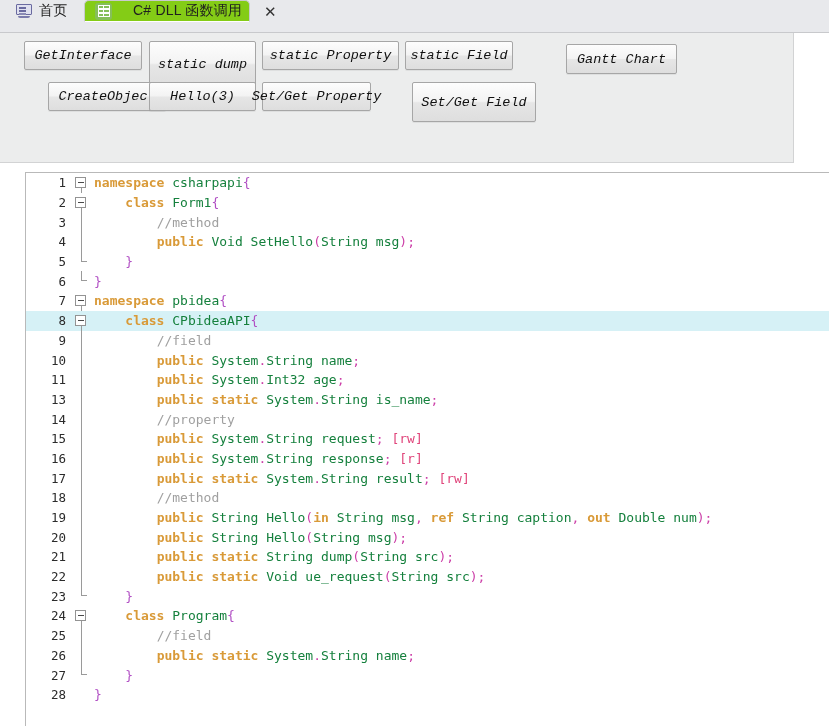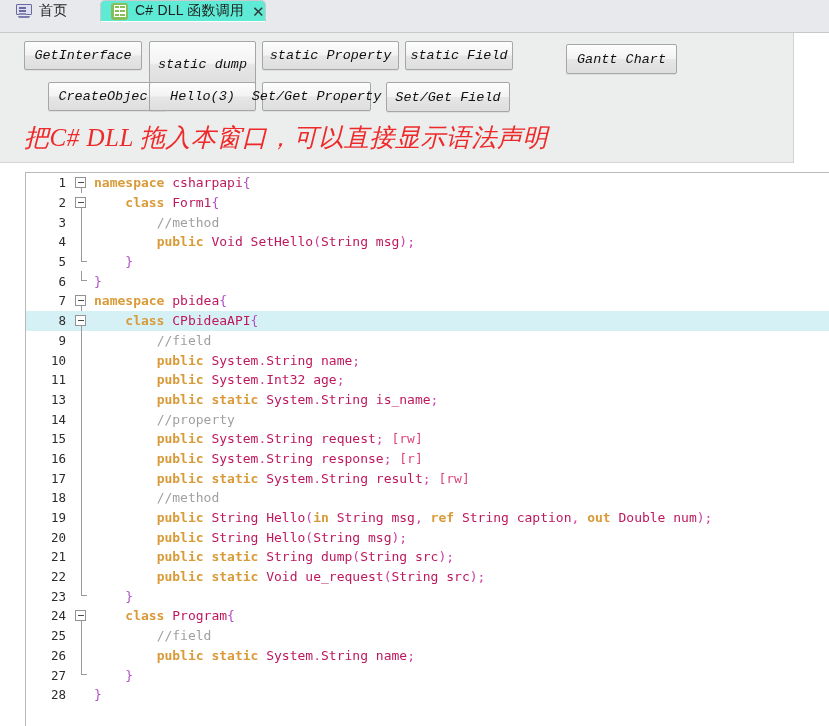--- a/index.html
+++ b/index.html
@@ -26,26 +26,27 @@
     height: 22px;
     display: flex; align-items: center;
     box-sizing: border-box;
     font-size: 14px;
     color: #1f1f1f;
     padding: 0 10px;
     white-space: nowrap;
   }
   #tab-home { left: 6px; width: 72px; }
   #tab-active {
-    left: 100px; width: 166px;
-    background: #5eead4;
+    left: 84px; width: 166px;
+    background: #84cc16;
     border: 1px solid #c9cacd;
     border-bottom: 1px solid #ffffff;
     border-top-left-radius: 5px;
     border-top-right-radius: 5px;
+    gap: 14px;
   }
   .tab-label { margin-left: 7px; letter-spacing: .2px; }
   #tab-active .tab-label { font-size: 14px; }
 
   
   .home-icon {
     width: 16px; height: 14px; position: relative; flex: none;
   }
   .home-icon .scr {
     position: absolute; left: 0; top: 0; width: 16px; height: 11px;
@@ -106,21 +107,21 @@
     box-shadow: 0 1px 0 rgba(0,0,0,.06);
   }
   #btn-r1-0 { left: 24px;  top: 8px;  width: 118px; height: 29px; }
   #btn-r1-1 { left: 149px; top: 8px;  width: 107px; height: 46px; }
   #btn-r1-2 { left: 262px; top: 8px;  width: 137px; height: 29px; }
   #btn-r1-3 { left: 405px; top: 8px;  width: 108px; height: 29px; }
   #btn-gantt { left: 566px; top: 11px; width: 111px; height: 30px; }
   #btn-r2-0 { left: 24px;  top: 49px; width: 118px; height: 29px; margin-left: 24px; }
   #btn-r2-1 { left: 149px; top: 49px; width: 107px; height: 29px; }
   #btn-r2-2 { left: 262px; top: 49px; width: 109px; height: 29px; }
-  #btn-r2-3 { left: 386px; top: 49px; width: 124px; height: 30px; }
+  #btn-r2-3 { left: 412px; top: 49px; width: 124px; height: 40px; }
 
   #hint {
     position: absolute; left: 24px; top: 88px;
     font-family: "Liberation Serif", "DejaVu Serif", serif;
     font-size: 25px;
     color: #ef2929;
     white-space: nowrap;
     letter-spacing: .5px;
   }
 
@@ -171,21 +172,21 @@
   .fold .tick {
     position: absolute; left: 8.5px; top: 9px; width: 6px; height: 1px;
     background: #9a9a9a;
   }
   .ctext { flex: 1; padding-left: 0; }
 
   
   .kw   { color: #d99a38; font-weight: bold; }
   .pun  { color: #cc3fa8; }
   .cmt  { color: #a0a0a0; }
-  .id   { color: #be185d; }
+  .id   { color: #15803d; }
   .brk  { color: #e0457b; }
   .brace{ color: #b14fc4; }
 </style>
 </head>
 <body>
 
 <div id="tabbar">
 
   <div class="tab" id="tab-home">
     <span class="home-icon">
@@ -214,21 +215,20 @@
   <div class="btn" id="btn-r1-1">static dump</div>
   <div class="btn" id="btn-r1-2">static Property</div>
   <div class="btn" id="btn-r1-3">static Field</div>
   <div class="btn" id="btn-gantt">Gantt Chart</div>
 
   <div class="btn" id="btn-r2-0">CreateObject</div>
   <div class="btn" id="btn-r2-1">Hello(3)</div>
   <div class="btn" id="btn-r2-2">Set/Get Property</div>
   <div class="btn" id="btn-r2-3">Set/Get Field</div>
 
-  <div id="hint">把C# DLL 拖入本窗口，可以直接显示语法声明</div>
 </div>
 
 <div id="editor">
     <div class="code-line"><span class="lnum">1</span><span class="fold"><span class="box"></span><span class="vline from-box"></span></span><span class="ctext"><span class="kw">namespace</span> <span class="id">csharpapi</span><span class="brace">{</span></span></div>
     <div class="code-line"><span class="lnum">2</span><span class="fold"><span class="box"></span><span class="vline from-box"></span></span><span class="ctext">    <span class="kw">class</span> <span class="id">Form1</span><span class="brace">{</span></span></div>
     <div class="code-line"><span class="lnum">3</span><span class="fold"><span class="vline"></span></span><span class="ctext">        <span class="cmt">//method</span></span></div>
     <div class="code-line"><span class="lnum">4</span><span class="fold"><span class="vline"></span></span><span class="ctext">        <span class="kw">public</span> <span class="id">Void</span> <span class="id">SetHello</span><span class="pun">(</span><span class="id">String</span> <span class="id">msg</span><span class="pun">)</span><span class="pun">;</span></span></div>
     <div class="code-line"><span class="lnum">5</span><span class="fold"><span class="vline half-top"></span><span class="tick"></span></span><span class="ctext">    <span class="brace">}</span></span></div>
     <div class="code-line"><span class="lnum">6</span><span class="fold"><span class="vline half-top"></span><span class="tick"></span></span><span class="ctext"><span class="brace">}</span></span></div>
     <div class="code-line"><span class="lnum">7</span><span class="fold"><span class="box"></span><span class="vline from-box"></span></span><span class="ctext"><span class="kw">namespace</span> <span class="id">pbidea</span><span class="brace">{</span></span></div>

